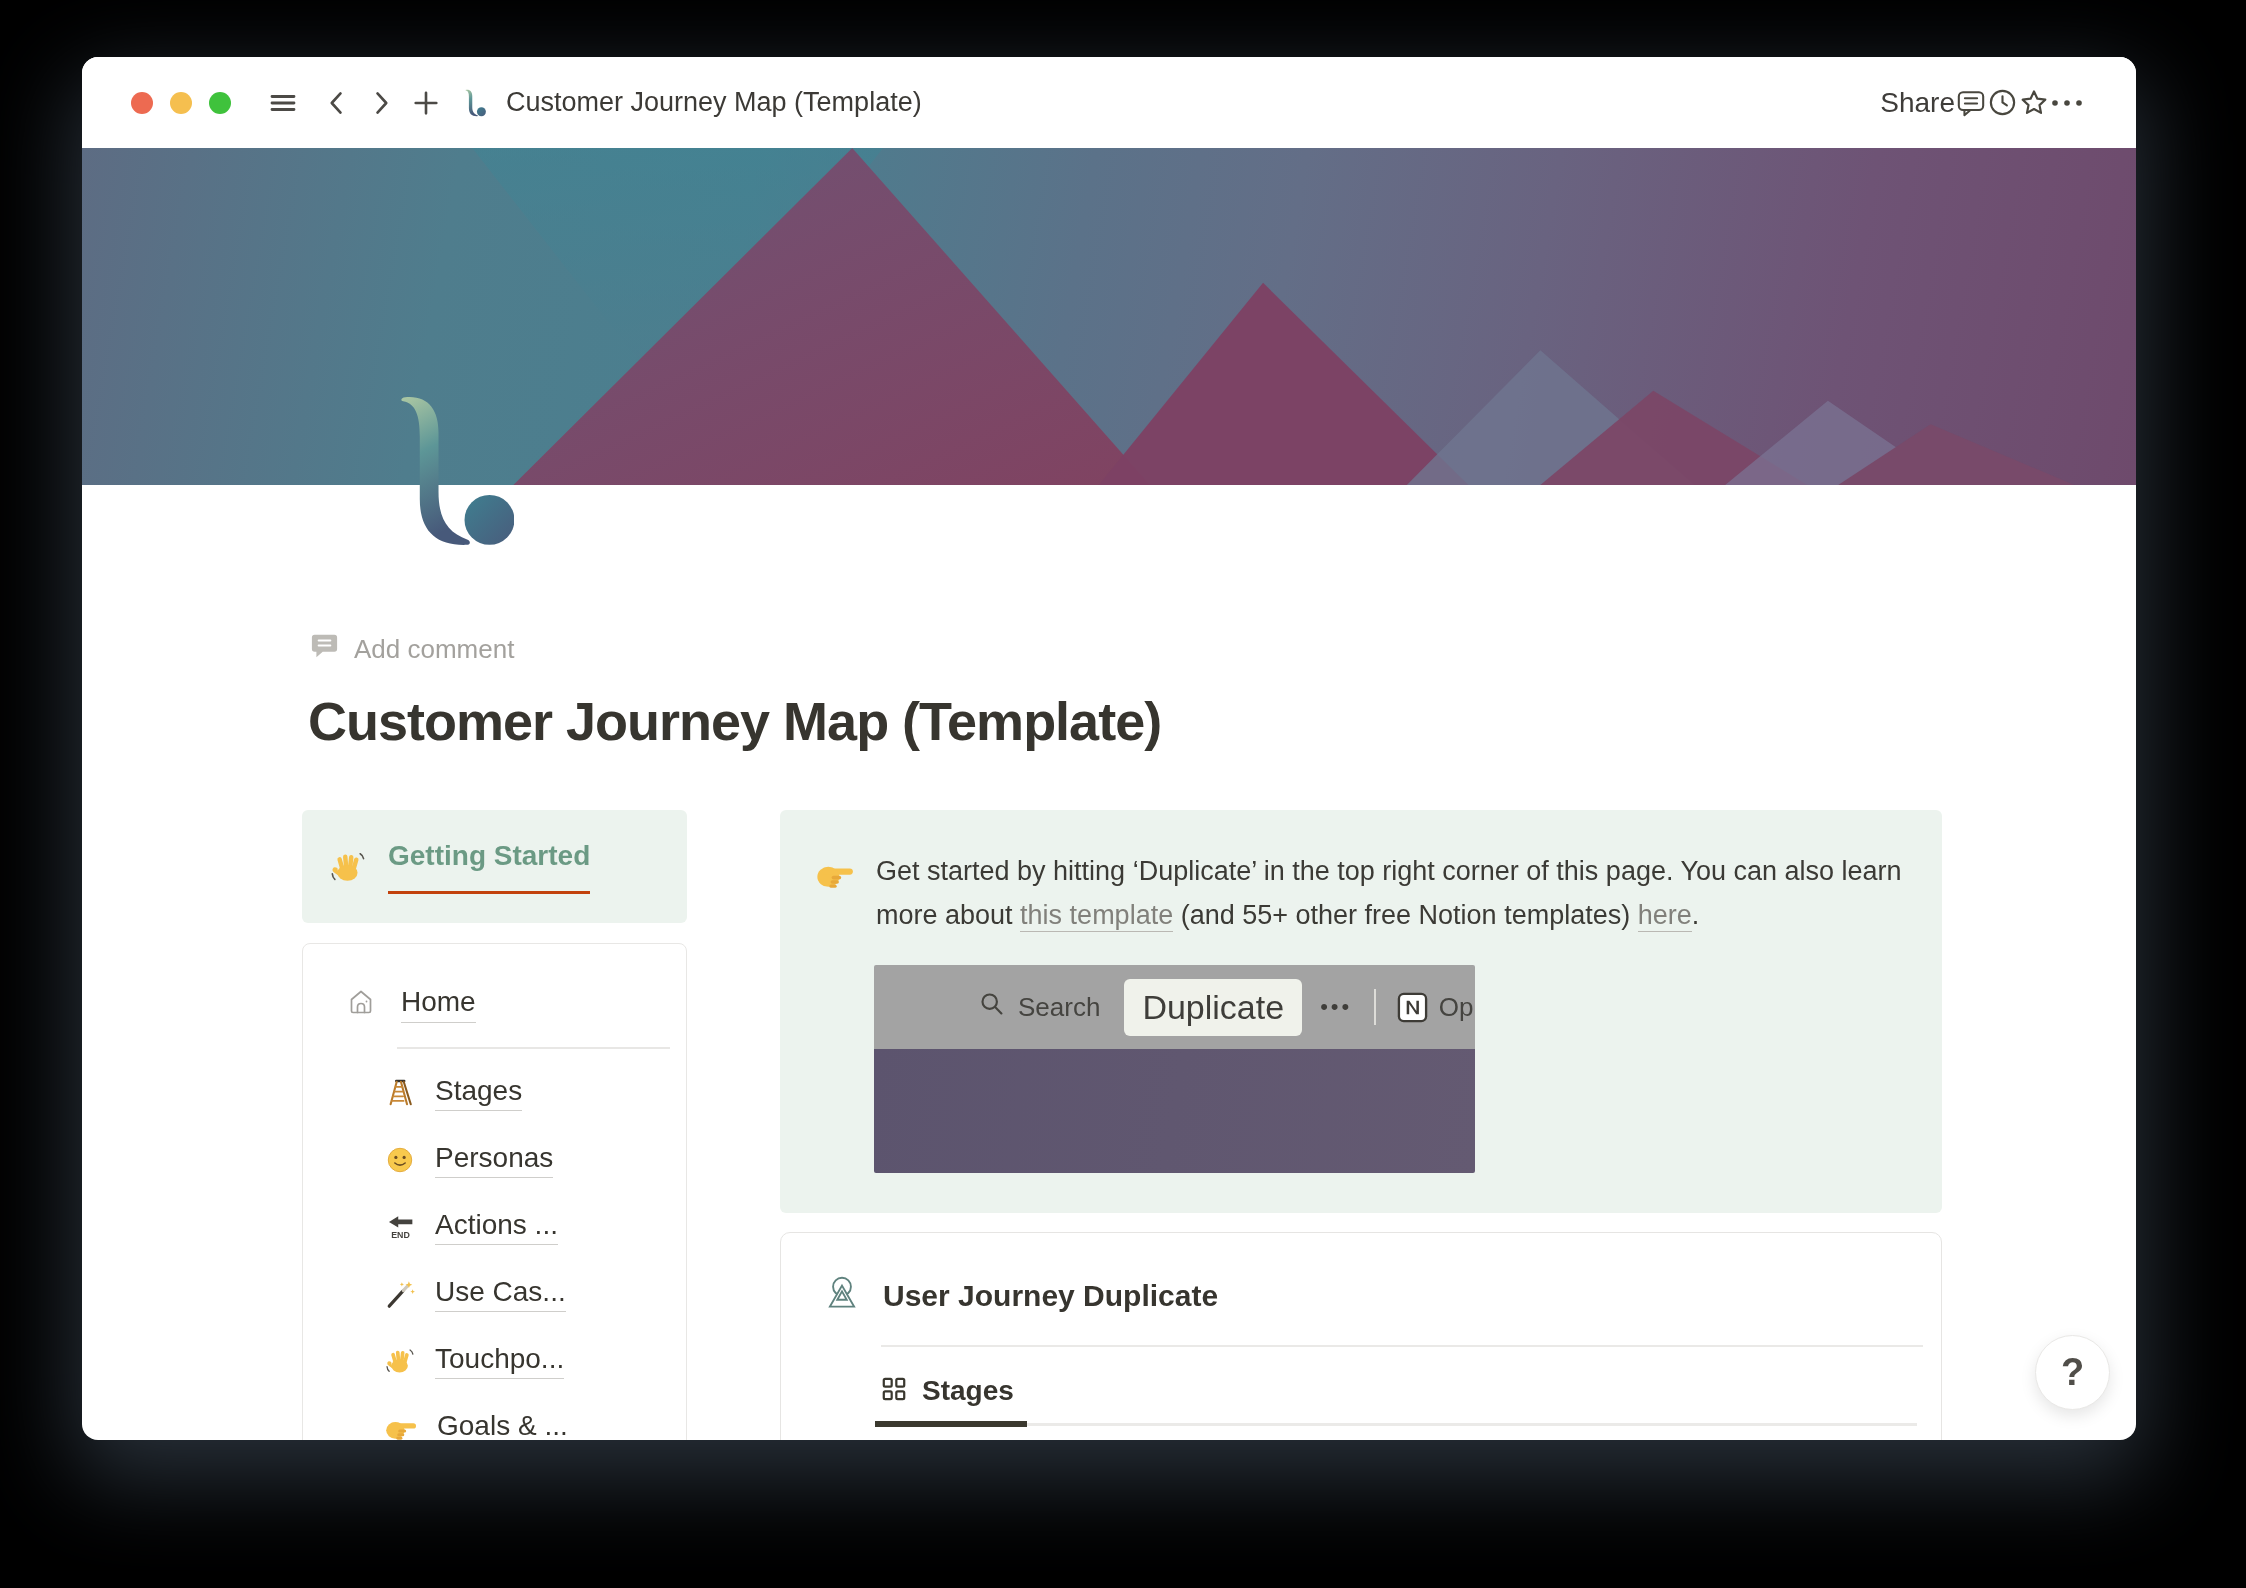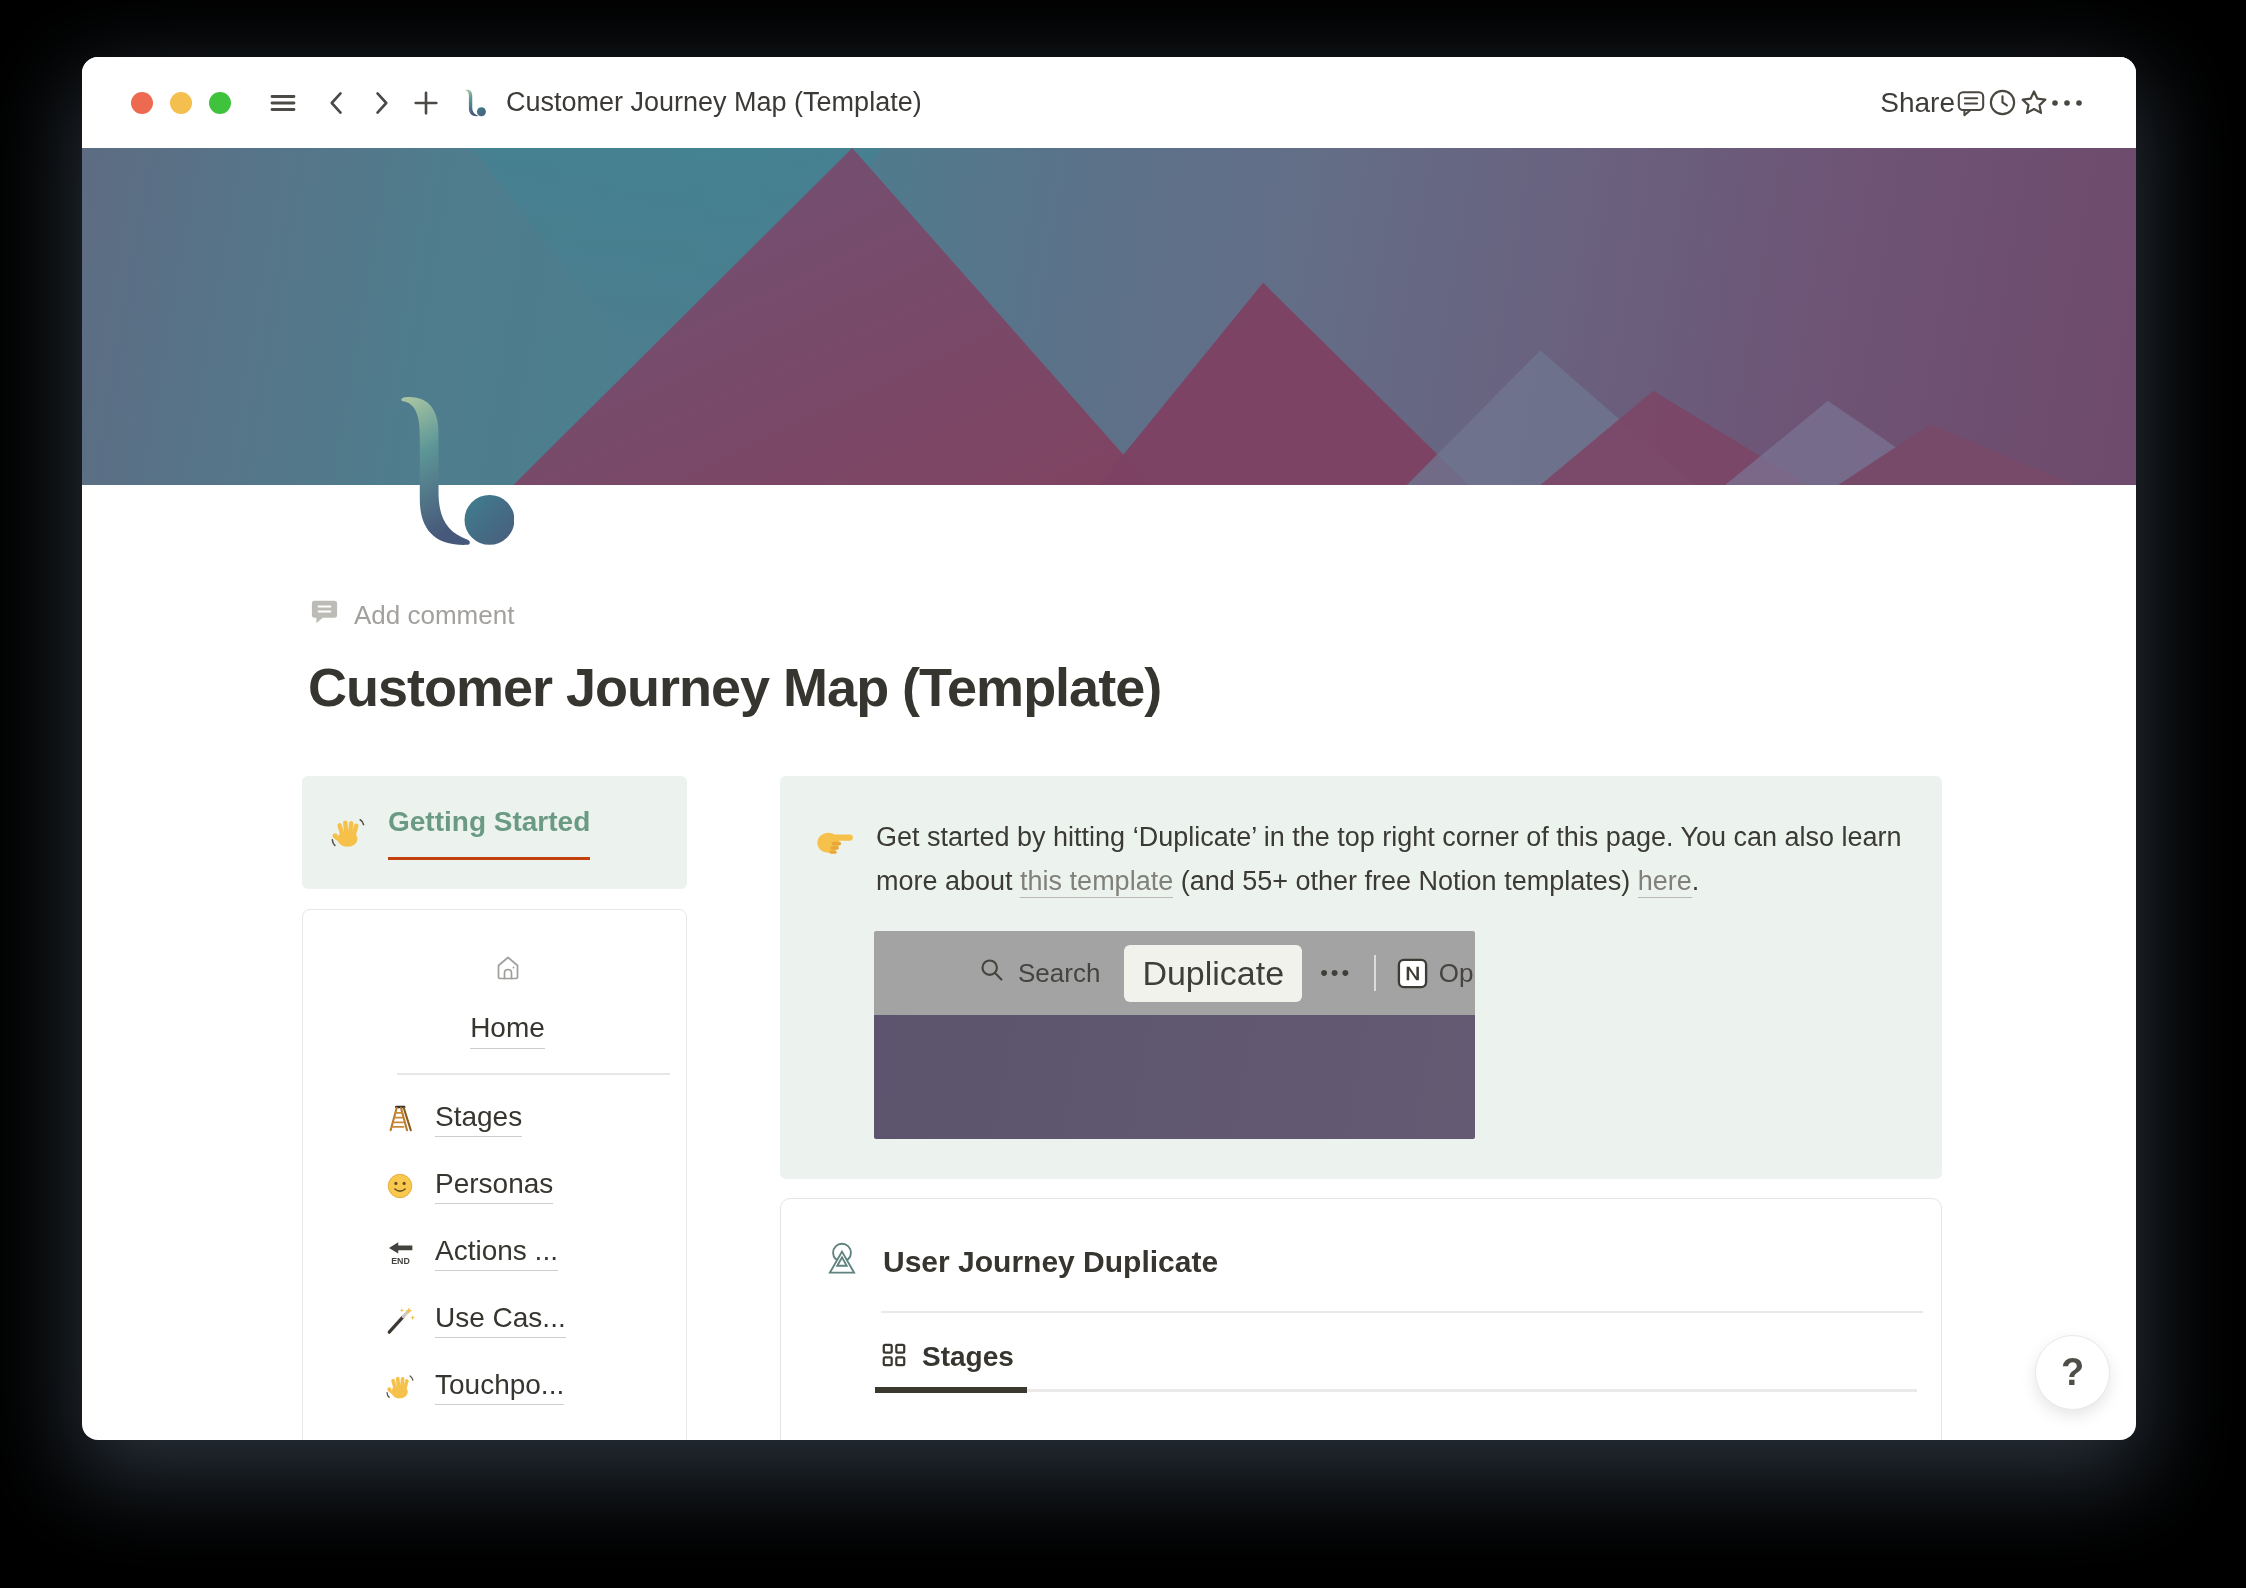--- a/index.html
+++ b/index.html
@@ -30,34 +30,34 @@
   .t1 { background:linear-gradient(155deg,#6e5476 10%,#82415f 70%); clip-path:polygon(37.5% 0%,21% 100%,52% 100%); }
   .t2 { background:#7d4264; clip-path:polygon(57.5% 40%,49.5% 100%,67.5% 100%); opacity:.96; }
   .t3 { background:#6f7590; clip-path:polygon(71% 60%,64.5% 100%,78.5% 100%); opacity:.8; }
   .t4 { background:#7b4767; clip-path:polygon(76.5% 72%,71% 100%,84% 100%); opacity:.95; }
   .t5 { background:#7b7494; clip-path:polygon(85% 75%,80% 100%,91% 100%); opacity:.72; }
   .t6 { background:#784a6a; clip-path:polygon(90% 82%,85.5% 100%,97% 100%); }
 
   .page-icon { position:absolute; left:306px; top:336px; z-index:6; }
 
   
-  .content { position:absolute; left:220px; top:541px; width:1640px; z-index:3; }
+  .content { position:absolute; left:220px; top:575px; width:1640px; z-index:3; }
   .add-comment { display:flex; align-items:center; gap:15px; color:#a3a19d; font-size:26px; margin-left:8px; }
   .page-title { font-size:54px; color:#37352f; font-weight:bold; letter-spacing:-1px; margin:24px 0 0 6px; }
   .cols { display:flex; gap:93px; margin-top:58px; align-items:flex-start; }
   .left-col { width:385px; flex:none; }
   .right-col { width:1162px; flex:none; }
 
   
   .gs-callout { background:#ecf3ee; border-radius:6px; height:113px; display:flex; align-items:center;
     padding-left:28px; gap:22px; }
   .gs-link { font-size:28px; font-weight:bold; color:#6b9a84; border-bottom:3px solid #c2410c; padding-bottom:19px; }
   .nav-box { margin-top:20px; border:1.5px solid #e8e7e5; border-radius:8px; height:600px;
     padding:42px 16px 0 42px; background:#fff; }
-  .home-row { display:flex; align-items:center; gap:24px;flex-direction:column; }
+  .home-row { display:flex; gap:24px; }
   .home-label { font-size:28px; font-weight:500; color:#37352f; border-bottom:1.5px solid #cfcecb; padding-bottom:4px; }
   .nav-divider { height:1.5px; background:#e8e7e5; margin:24px 0 26px 52px; }
   .nav-item { display:flex; align-items:center; gap:20px; margin:0 0 31px 40px; }
   .nav-label { font-size:28px; font-weight:500; color:#37352f; border-bottom:1.5px solid #cfcecb; padding-bottom:3px; }
   .nav-emoji { flex:none; display:flex; }
 
   
   .big-callout { background:#ecf3ee; border-radius:6px; padding:40px 36px 40px 36px; }
   .callout-row { display:flex; gap:22px; }
   .callout-icon { flex:none; margin-top:6px; }

